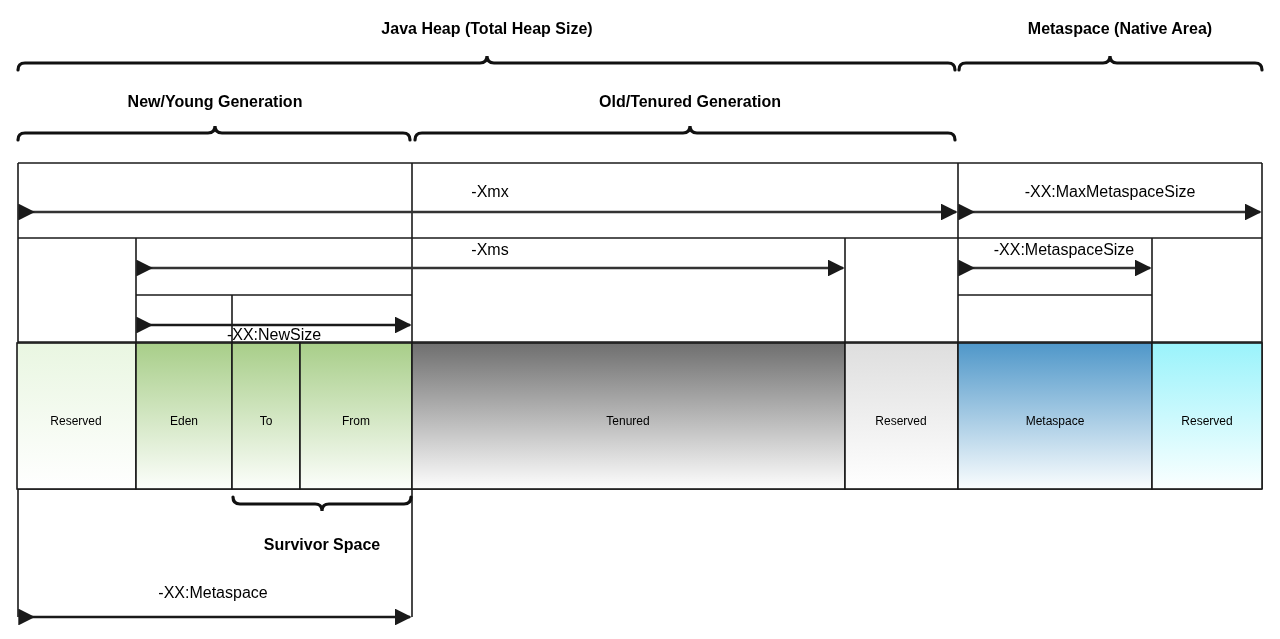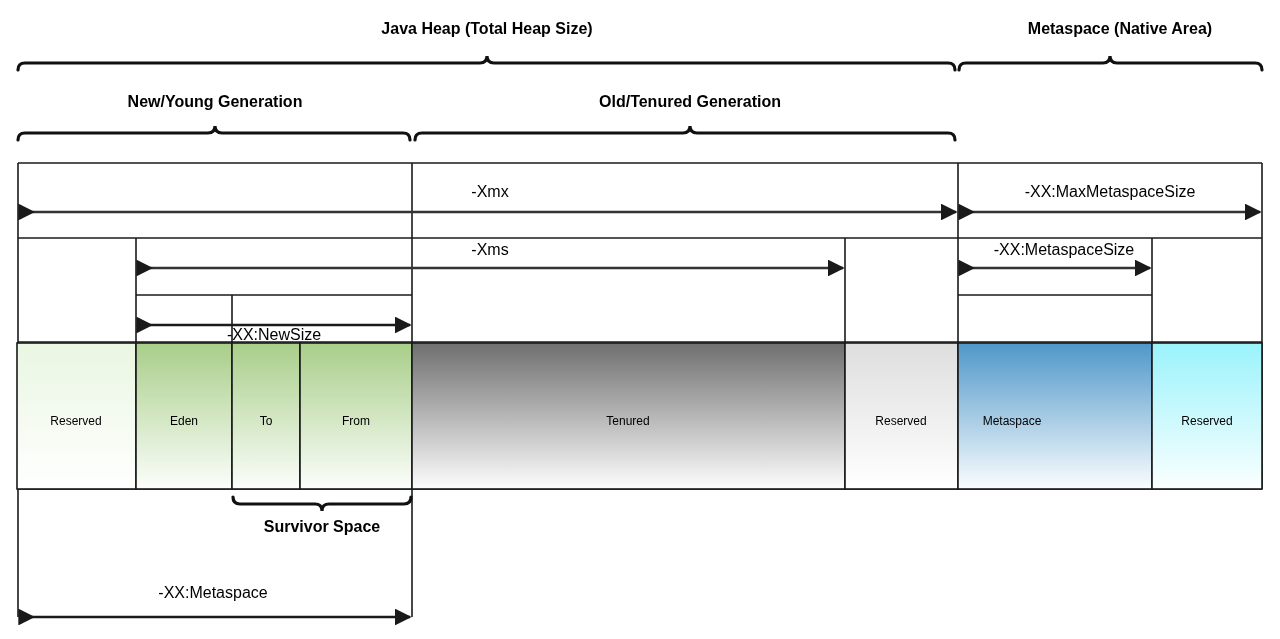--- a/index.html
+++ b/index.html
@@ -167,24 +167,24 @@
   <div class="lbl lbl-bold" style="left:215px; top:102px;">New/Young Generation</div>
   <div class="lbl lbl-bold" style="left:690px; top:102px;">Old/Tenured Generation</div>
 
   <div class="lbl lbl-plain" style="left:490px; top:192px;">-Xmx</div>
   <div class="lbl lbl-plain" style="left:1110px; top:192px;">-XX:MaxMetaspaceSize</div>
   <div class="lbl lbl-plain" style="left:490px; top:250px;">-Xms</div>
   <div class="lbl lbl-plain" style="left:1053px; top:250px;margin-left:11px;">-XX:MetaspaceSize</div>
   <div class="lbl lbl-plain" style="left:274px; top:307px;margin-top:28px;">-XX:NewSize</div>
   <div class="lbl lbl-plain" style="left:213px; top:593px;">-XX:Metaspace</div>
 
-  <div class="lbl lbl-bold" style="left:322px; top:527px;text-align:center;">Survivor Space</div>
+  <div class="lbl lbl-bold" style="left:322px; top:545px;text-align:center;">Survivor Space</div>
 
   <div class="lbl blk-label" style="left:76px;   top:421px;">Reserved</div>
   <div class="lbl blk-label" style="left:184px;  top:421px;">Eden</div>
   <div class="lbl blk-label" style="left:266px;  top:421px;">To</div>
   <div class="lbl blk-label" style="left:356px;  top:421px;">From</div>
   <div class="lbl blk-label" style="left:628px;  top:421px;">Tenured</div>
   <div class="lbl blk-label" style="left:901px;  top:421px;">Reserved</div>
-  <div class="lbl blk-label" style="left:1012px; top:421px;">Metaspace</div>
+  <div class="lbl blk-label" style="left:1055px; top:421px;">Metaspace</div>
   <div class="lbl blk-label" style="left:1207px; top:421px;">Reserved</div>
 
 </div>
 
 </body></html>

